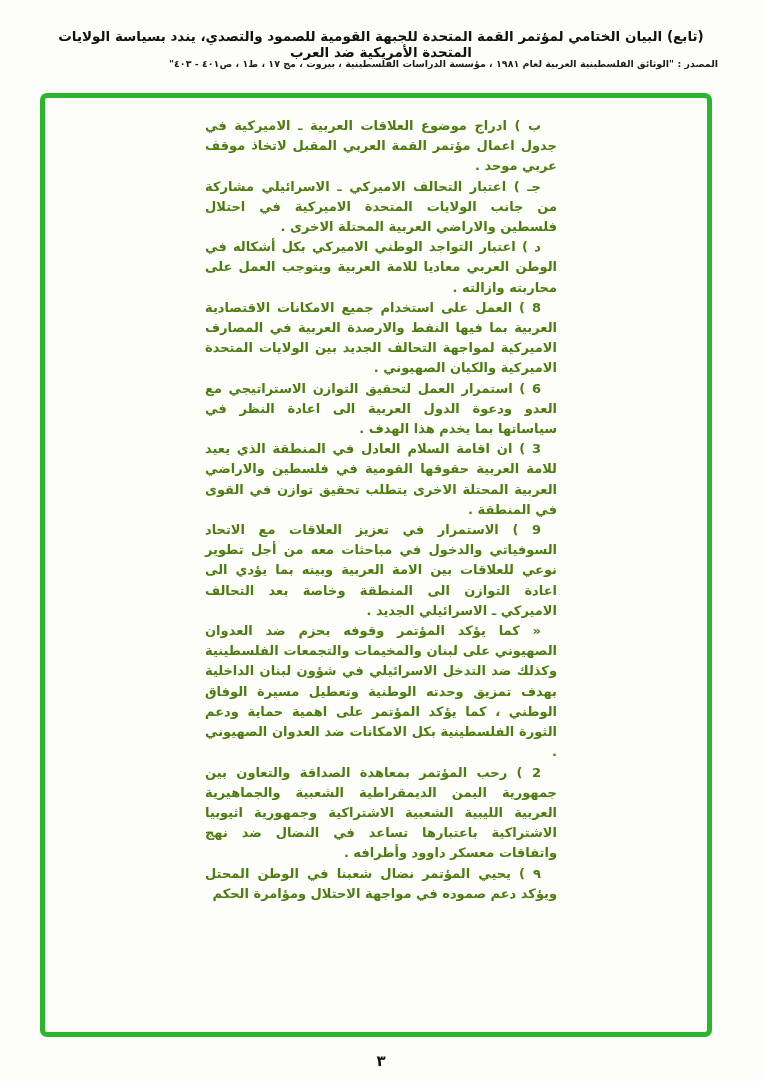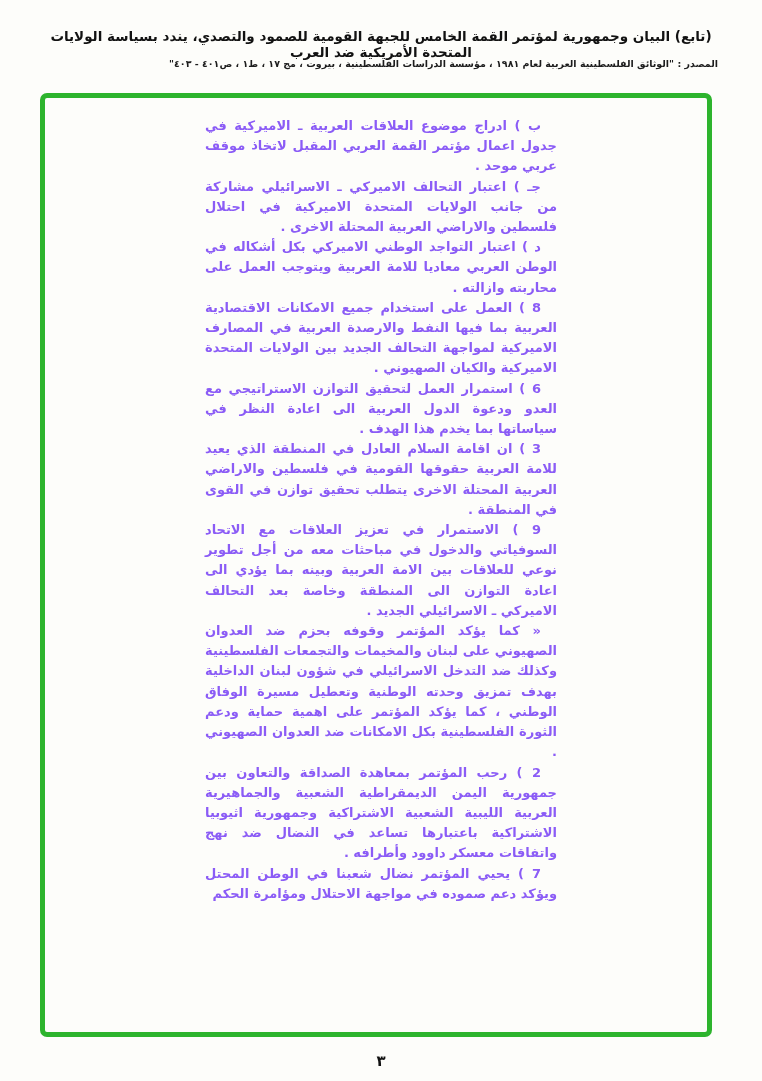--- a/index.html
+++ b/index.html
@@ -53,21 +53,21 @@
   .text-col {
     position: absolute;
     left: 205px;
     top: 116px;
     width: 352px;
     direction: rtl;
     text-align: justify;
     font-size: 13px;
     line-height: 20.2px;
     font-weight: 700;
-    color: #8b5cf6;
+    color: #4d7c0f;
   }
   .text-col p {
     margin: 0;
     padding: 0;
     text-indent: 16px; 
   }
   .page-number {
     position: absolute;
     top: 1052px;
     left: 0;
@@ -76,34 +76,34 @@
     font-size: 15px;
     font-weight: 700;
     color: #111;
   }
 </style>
 </head>
 <body>
 
 <div class="page">
 
-  <div class="header-line">(تابع) البيان وجمهورية لمؤتمر القمة الخامس للجبهة القومية للصمود والتصدي، يندد بسياسة الولايات المتحدة الأمريكية ضد العرب</div>
+  <div class="header-line">(تابع) البيان الختامي لمؤتمر القمة المتحدة للجبهة القومية للصمود والتصدي، يندد بسياسة الولايات المتحدة الأمريكية ضد العرب</div>
 
   <div class="source-line">المصدر : "الوثائق الفلسطينية العربية لعام ١٩٨١ ، مؤسسة الدراسات الفلسطينية ، بيروت ، مج ١٧ ، ط١ ، ص٤٠١ - ٤٠٣"</div>
 
   <div class="frame" style="border-color: rgb(45, 180, 45);"></div>
 
   <div class="text-col">
     <p>ب ) ادراج موضوع العلاقات العربية ـ الاميركية في جدول اعمال مؤتمر القمة العربي المقبل لاتخاذ موقف عربي موحد .</p>
     <p>جـ ) اعتبار التحالف الاميركي ـ الاسرائيلي مشاركة من جانب الولايات المتحدة الاميركية في احتلال فلسطين والاراضي العربية المحتلة الاخرى .</p>
     <p>د ) اعتبار التواجد الوطني الاميركي بكل أشكاله في الوطن العربي معاديا للامة العربية ويتوجب العمل على محاربته وازالته .</p>
     <p>8 ) العمل على استخدام جميع الامكانات الاقتصادية العربية بما فيها النفط والارصدة العربية في المصارف الاميركية لمواجهة التحالف الجديد بين الولايات المتحدة الاميركية والكيان الصهيوني .</p>
     <p>6 ) استمرار العمل لتحقيق التوازن الاستراتيجي مع العدو ودعوة الدول العربية الى اعادة النظر في سياساتها بما يخدم هذا الهدف .</p>
     <p>3 ) ان اقامة السلام العادل في المنطقة الذي يعيد للامة العربية حقوقها القومية في فلسطين والاراضي العربية المحتلة الاخرى يتطلب تحقيق توازن في القوى في المنطقة .</p>
     <p>9 ) الاستمرار في تعزيز العلاقات مع الاتحاد السوفياتي والدخول في مباحثات معه من أجل تطوير نوعي للعلاقات بين الامة العربية وبينه بما يؤدي الى اعادة التوازن الى المنطقة وخاصة بعد التحالف الاميركي ـ الاسرائيلي الجديد .</p>
     <p>« كما يؤكد المؤتمر وقوفه بحزم ضد العدوان الصهيوني على لبنان والمخيمات والتجمعات الفلسطينية وكذلك ضد التدخل الاسرائيلي في شؤون لبنان الداخلية بهدف تمزيق وحدته الوطنية وتعطيل مسيرة الوفاق الوطني ، كما يؤكد المؤتمر على اهمية حماية ودعم الثورة الفلسطينية بكل الامكانات ضد العدوان الصهيوني .</p>
     <p>2 ) رحب المؤتمر بمعاهدة الصداقة والتعاون بين جمهورية اليمن الديمقراطية الشعبية والجماهيرية العربية الليبية الشعبية الاشتراكية وجمهورية اثيوبيا الاشتراكية باعتبارها تساعد في النضال ضد نهج واتفاقات معسكر داوود وأطرافه .</p>
-    <p>7 ) يحيي المؤتمر نضال شعبنا في الوطن المحتل ويؤكد دعم صموده في مواجهة الاحتلال ومؤامرة الحكم</p>
+    <p>٩ ) يحيي المؤتمر نضال شعبنا في الوطن المحتل ويؤكد دعم صموده في مواجهة الاحتلال ومؤامرة الحكم</p>
   </div>
 
   <div class="page-number">٣</div>
 
 </div>
 
 </body></html>

